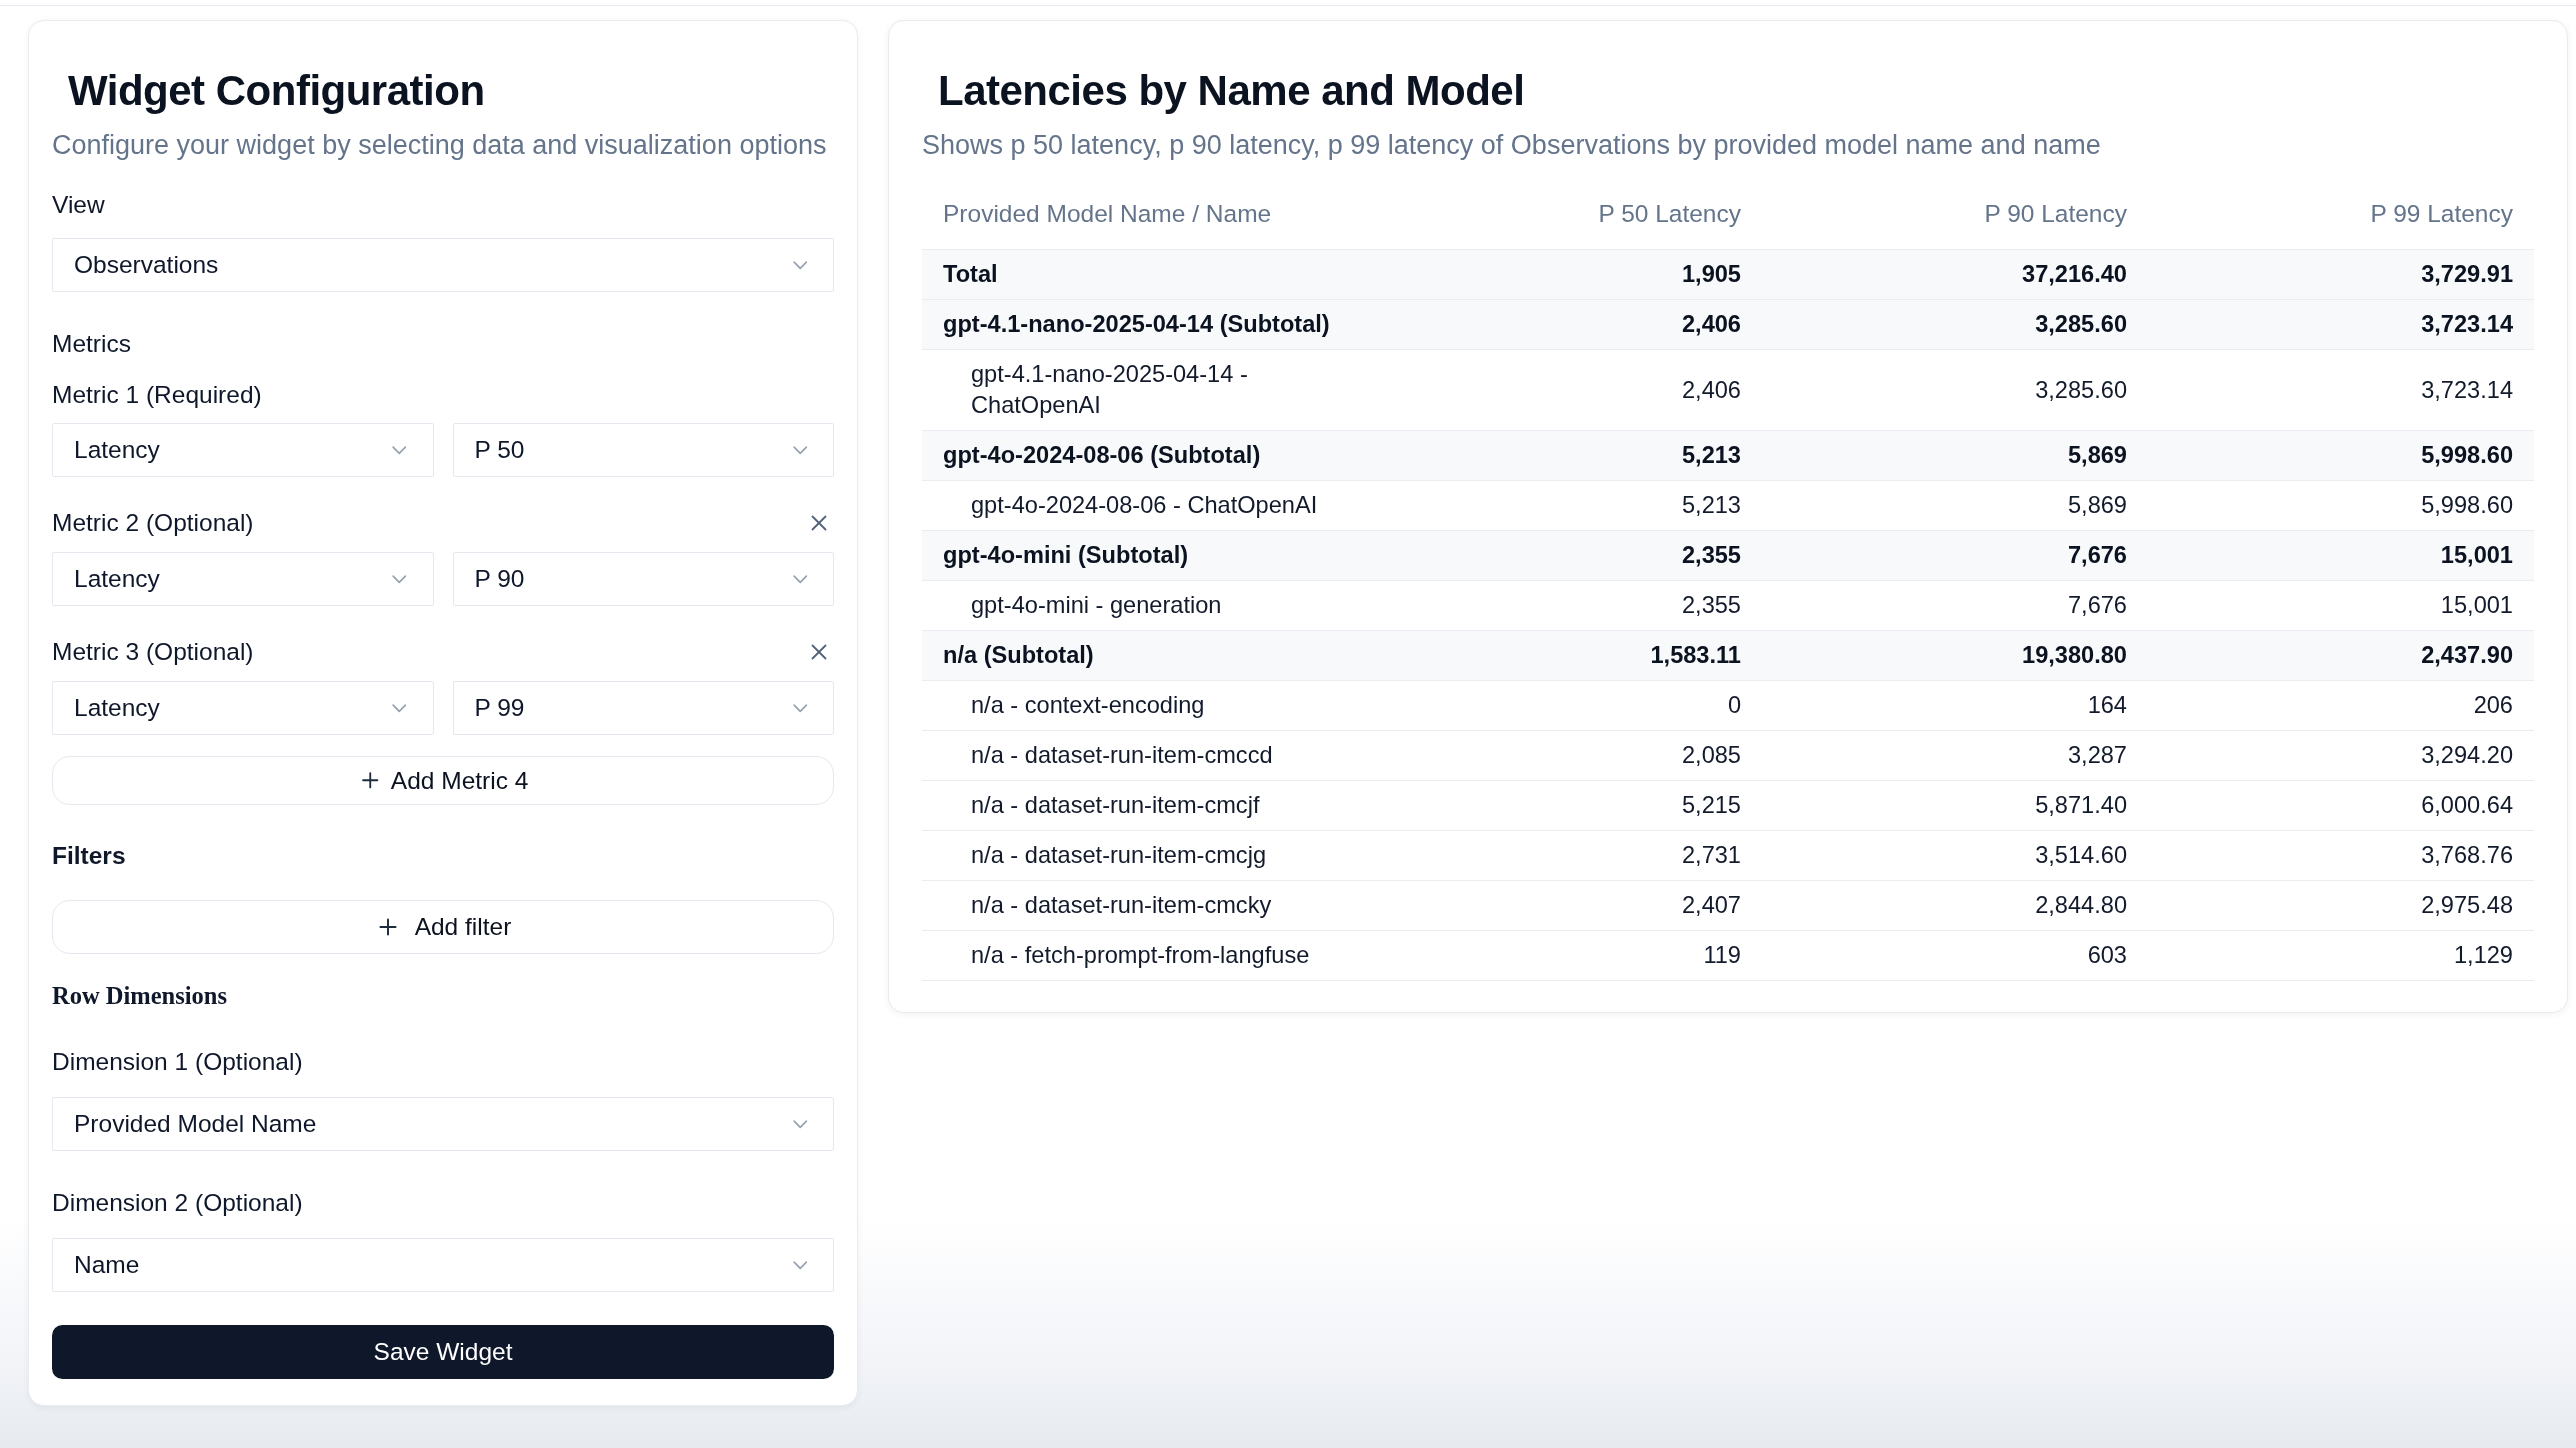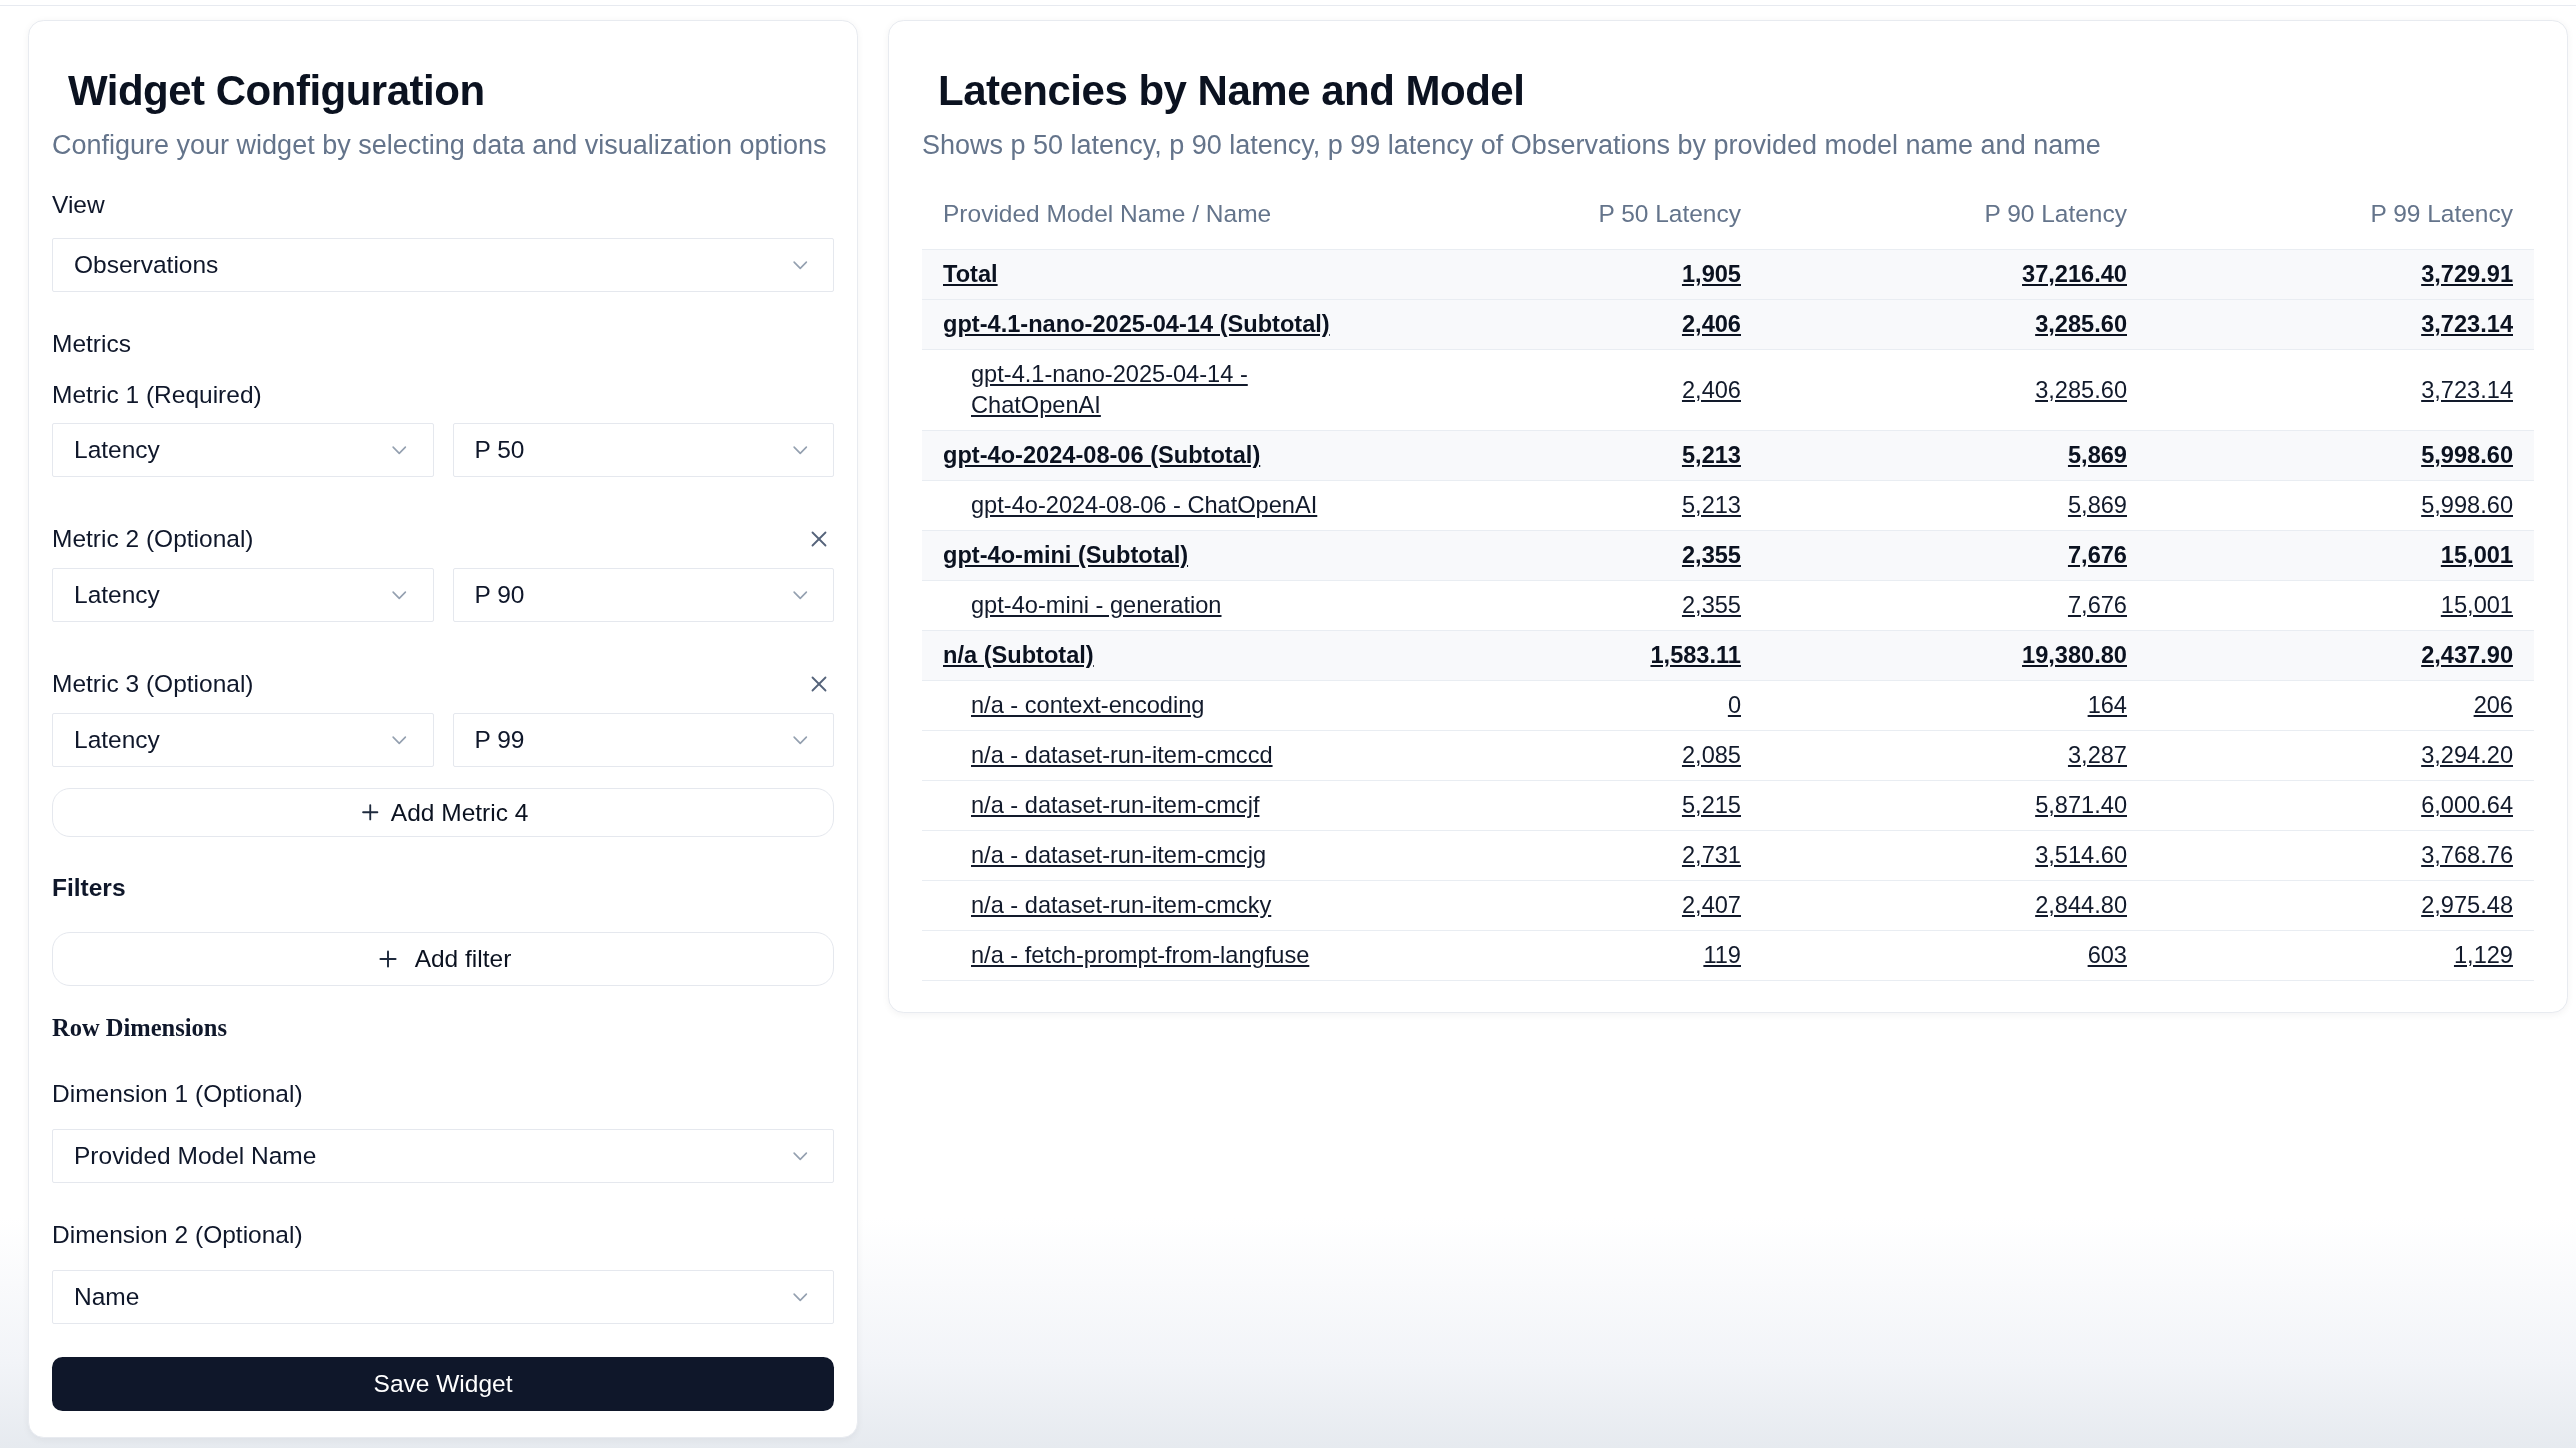--- a/index.html
+++ b/index.html
@@ -31,21 +31,21 @@
   .section-bold { font-weight:600; }
 
   .select {
     height:54px; border:1.7px solid #e5e8ee; border-radius:2px; background:#fff;
     display:flex; align-items:center; justify-content:space-between;
     padding:0 21px; font-size:24.5px; color:#0f172a; cursor:pointer;
   }
   .select .chev { color:#94a0b0; display:flex; align-items:center; }
   .select-full { margin-top:19px; }
 
-  .metric-head { display:flex; align-items:center; justify-content:space-between; margin-top:47px; height:30px; }
+  .metric-head { display:flex; align-items:center; justify-content:space-between; margin-top:31px; height:30px; }
   .metric-row { display:grid; grid-template-columns:1fr 1fr; gap:19px; margin-top:14px; }
 
   .icon-btn { background:none; border:none; padding:0; width:31px; height:31px;
     display:flex; align-items:center; justify-content:center; color:#55637a; cursor:pointer; }
 
   .outline-btn {
     width:100%; border:1.7px solid #e5e8ee; border-radius:18px; background:#fff;
     display:flex; align-items:center; justify-content:center; gap:8.7px;
     font-family:"Liberation Sans", sans-serif; font-size:24.5px; font-weight:500; color:#0b1220; cursor:pointer;
   }
@@ -65,21 +65,21 @@
     font-size:24.5px; font-weight:500; cursor:pointer;
   }
 
   table.pivot { width:100%; table-layout:fixed; border-collapse:collapse; margin-top:26px; font-size:23.6px; }
   .pivot col.c-name { width:454px; }
   .pivot col.c-num { width:386px; }
   .pivot thead th { font-weight:400; color:#64748b; text-align:right; padding:14px 21px 21px; font-size:24.5px; }
   .pivot thead th.h-name { text-align:left; }
   .pivot td {
     padding:9px 21px; text-align:right; border-top:1.7px solid #e9edf2;
-    line-height:31px; font-variant-numeric:tabular-nums; color:#121a2b; overflow-wrap:break-word;text-decoration:underline;
+    line-height:31px; font-variant-numeric:tabular-nums; color:#121a2b; overflow-wrap:break-word;
   }
   .pivot td.name { text-align:left; }
   .pivot tbody tr:last-child td { border-bottom:1.7px solid #e9edf2; }
   .pivot tr.total td, .pivot tr.subtotal td { background:#f8f9fb; font-weight:700; color:#0b1220; }
   .pivot tr.leaf td { font-weight:400; }
   .pivot tr.leaf td.name { padding-left:49px; }
 </style>
 </head>
 <body>
 

